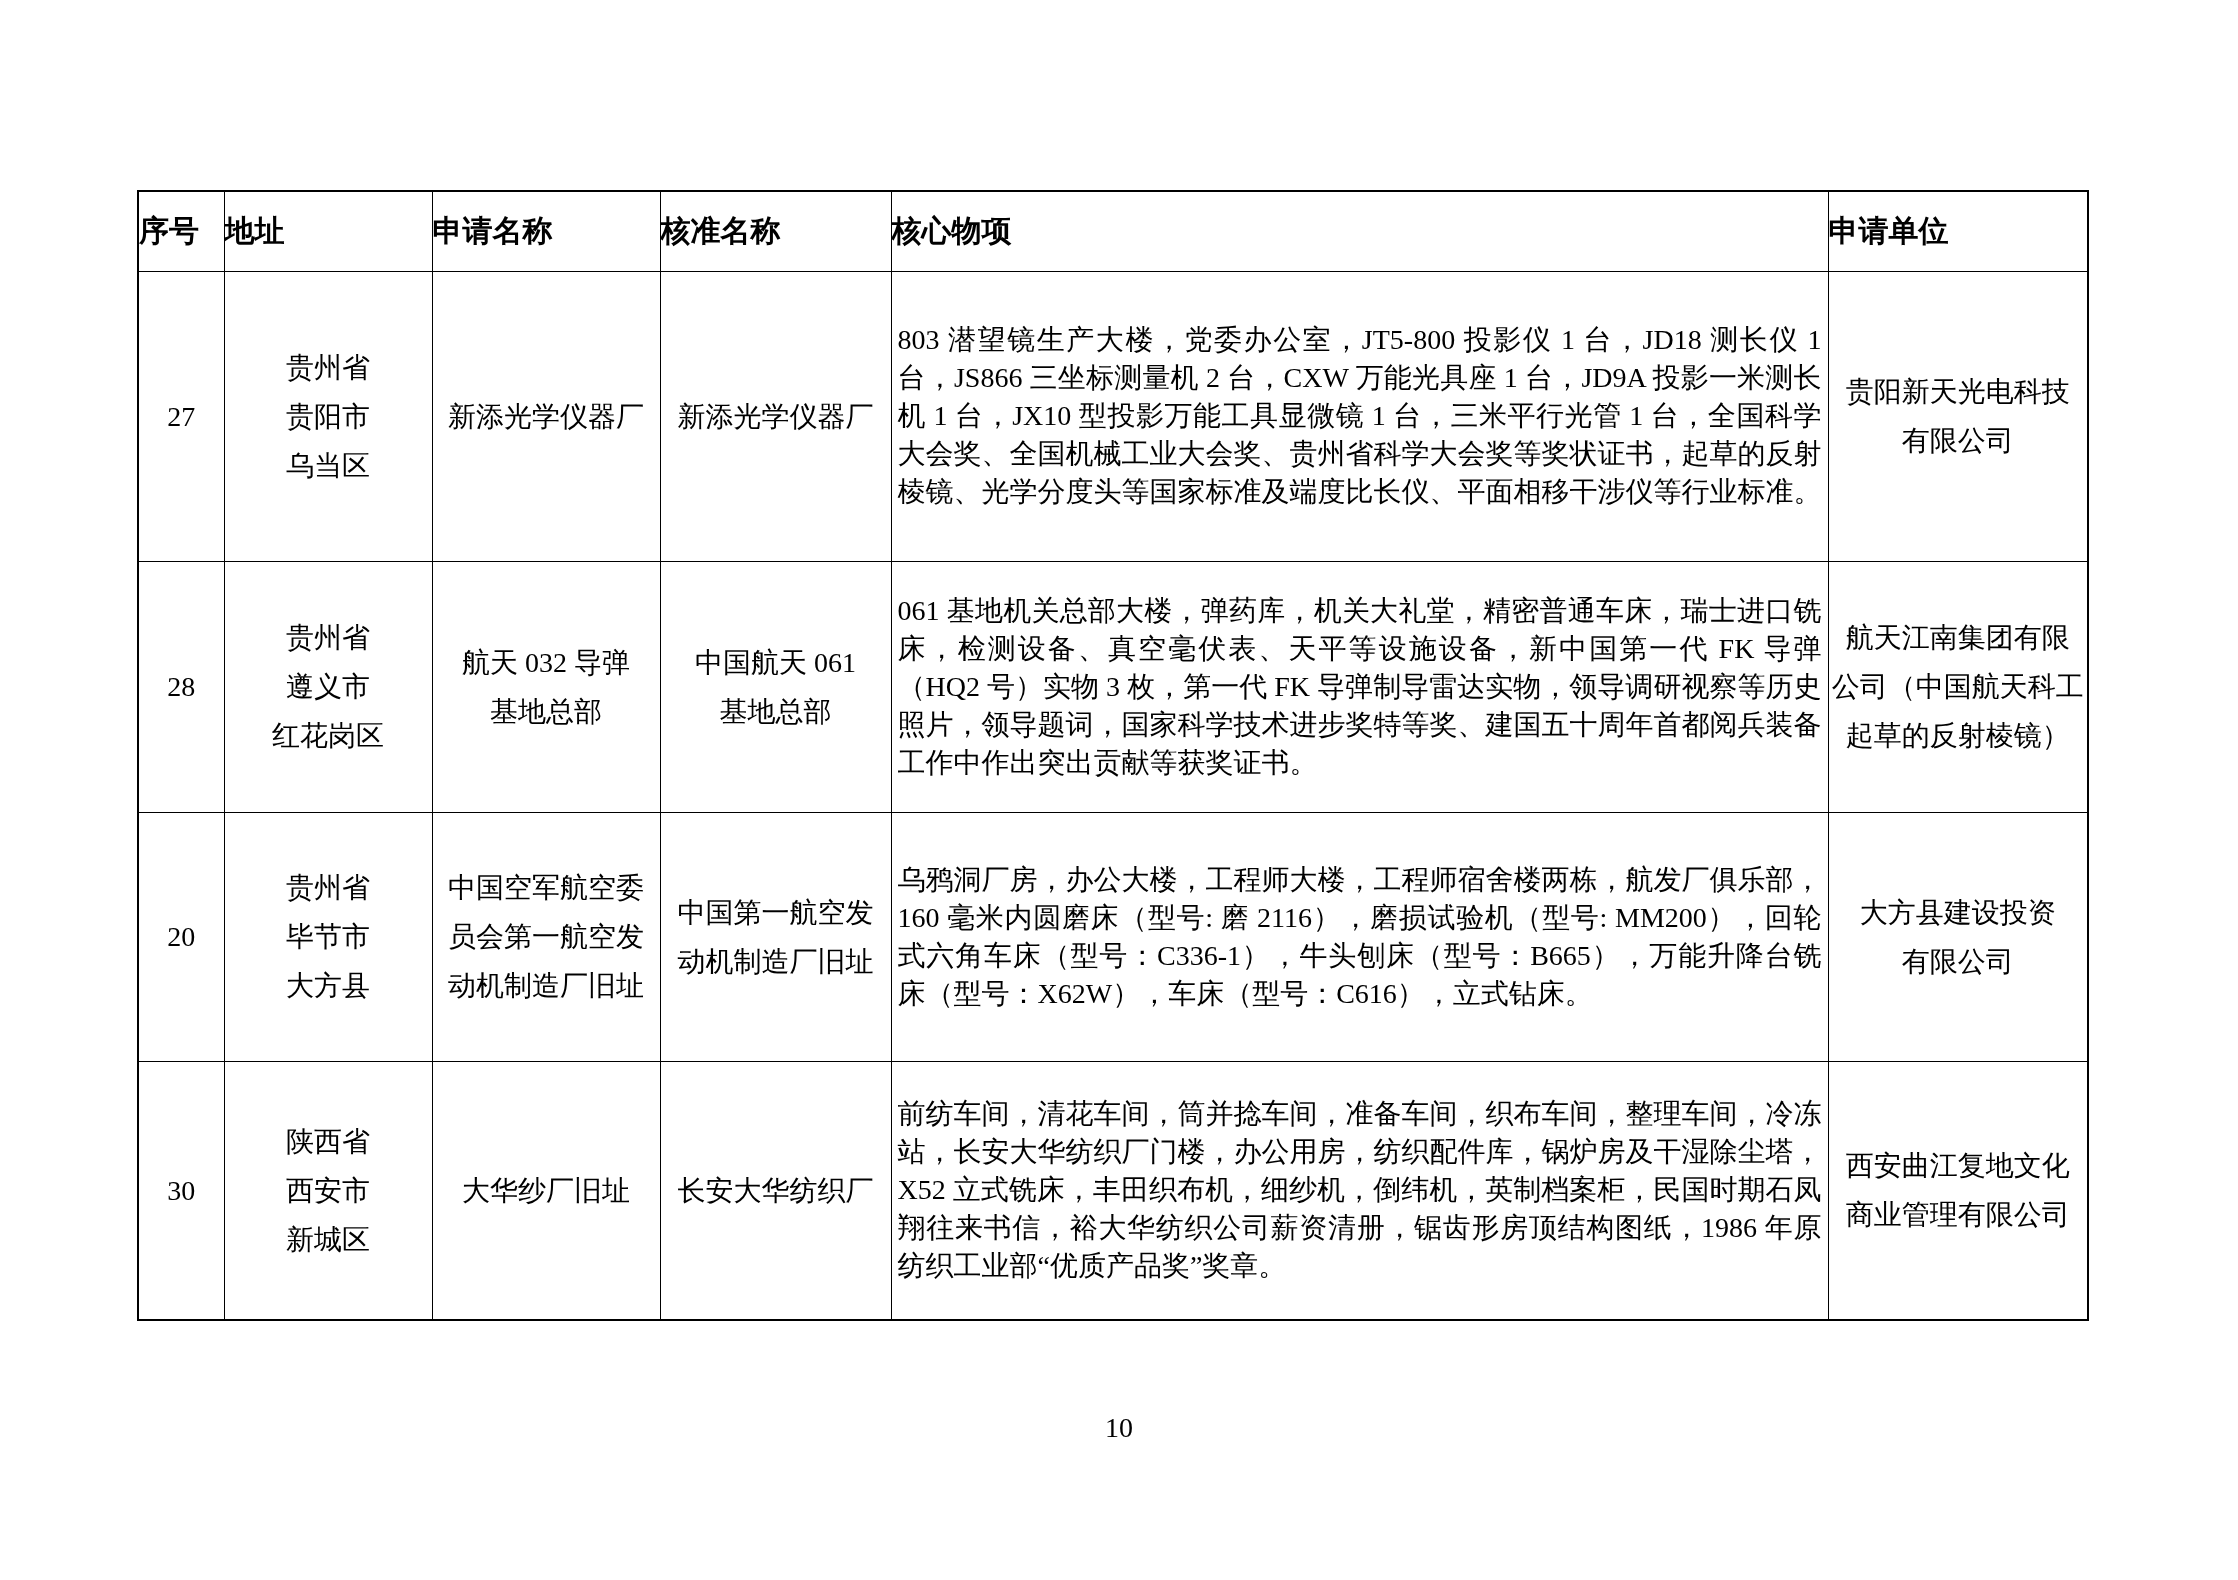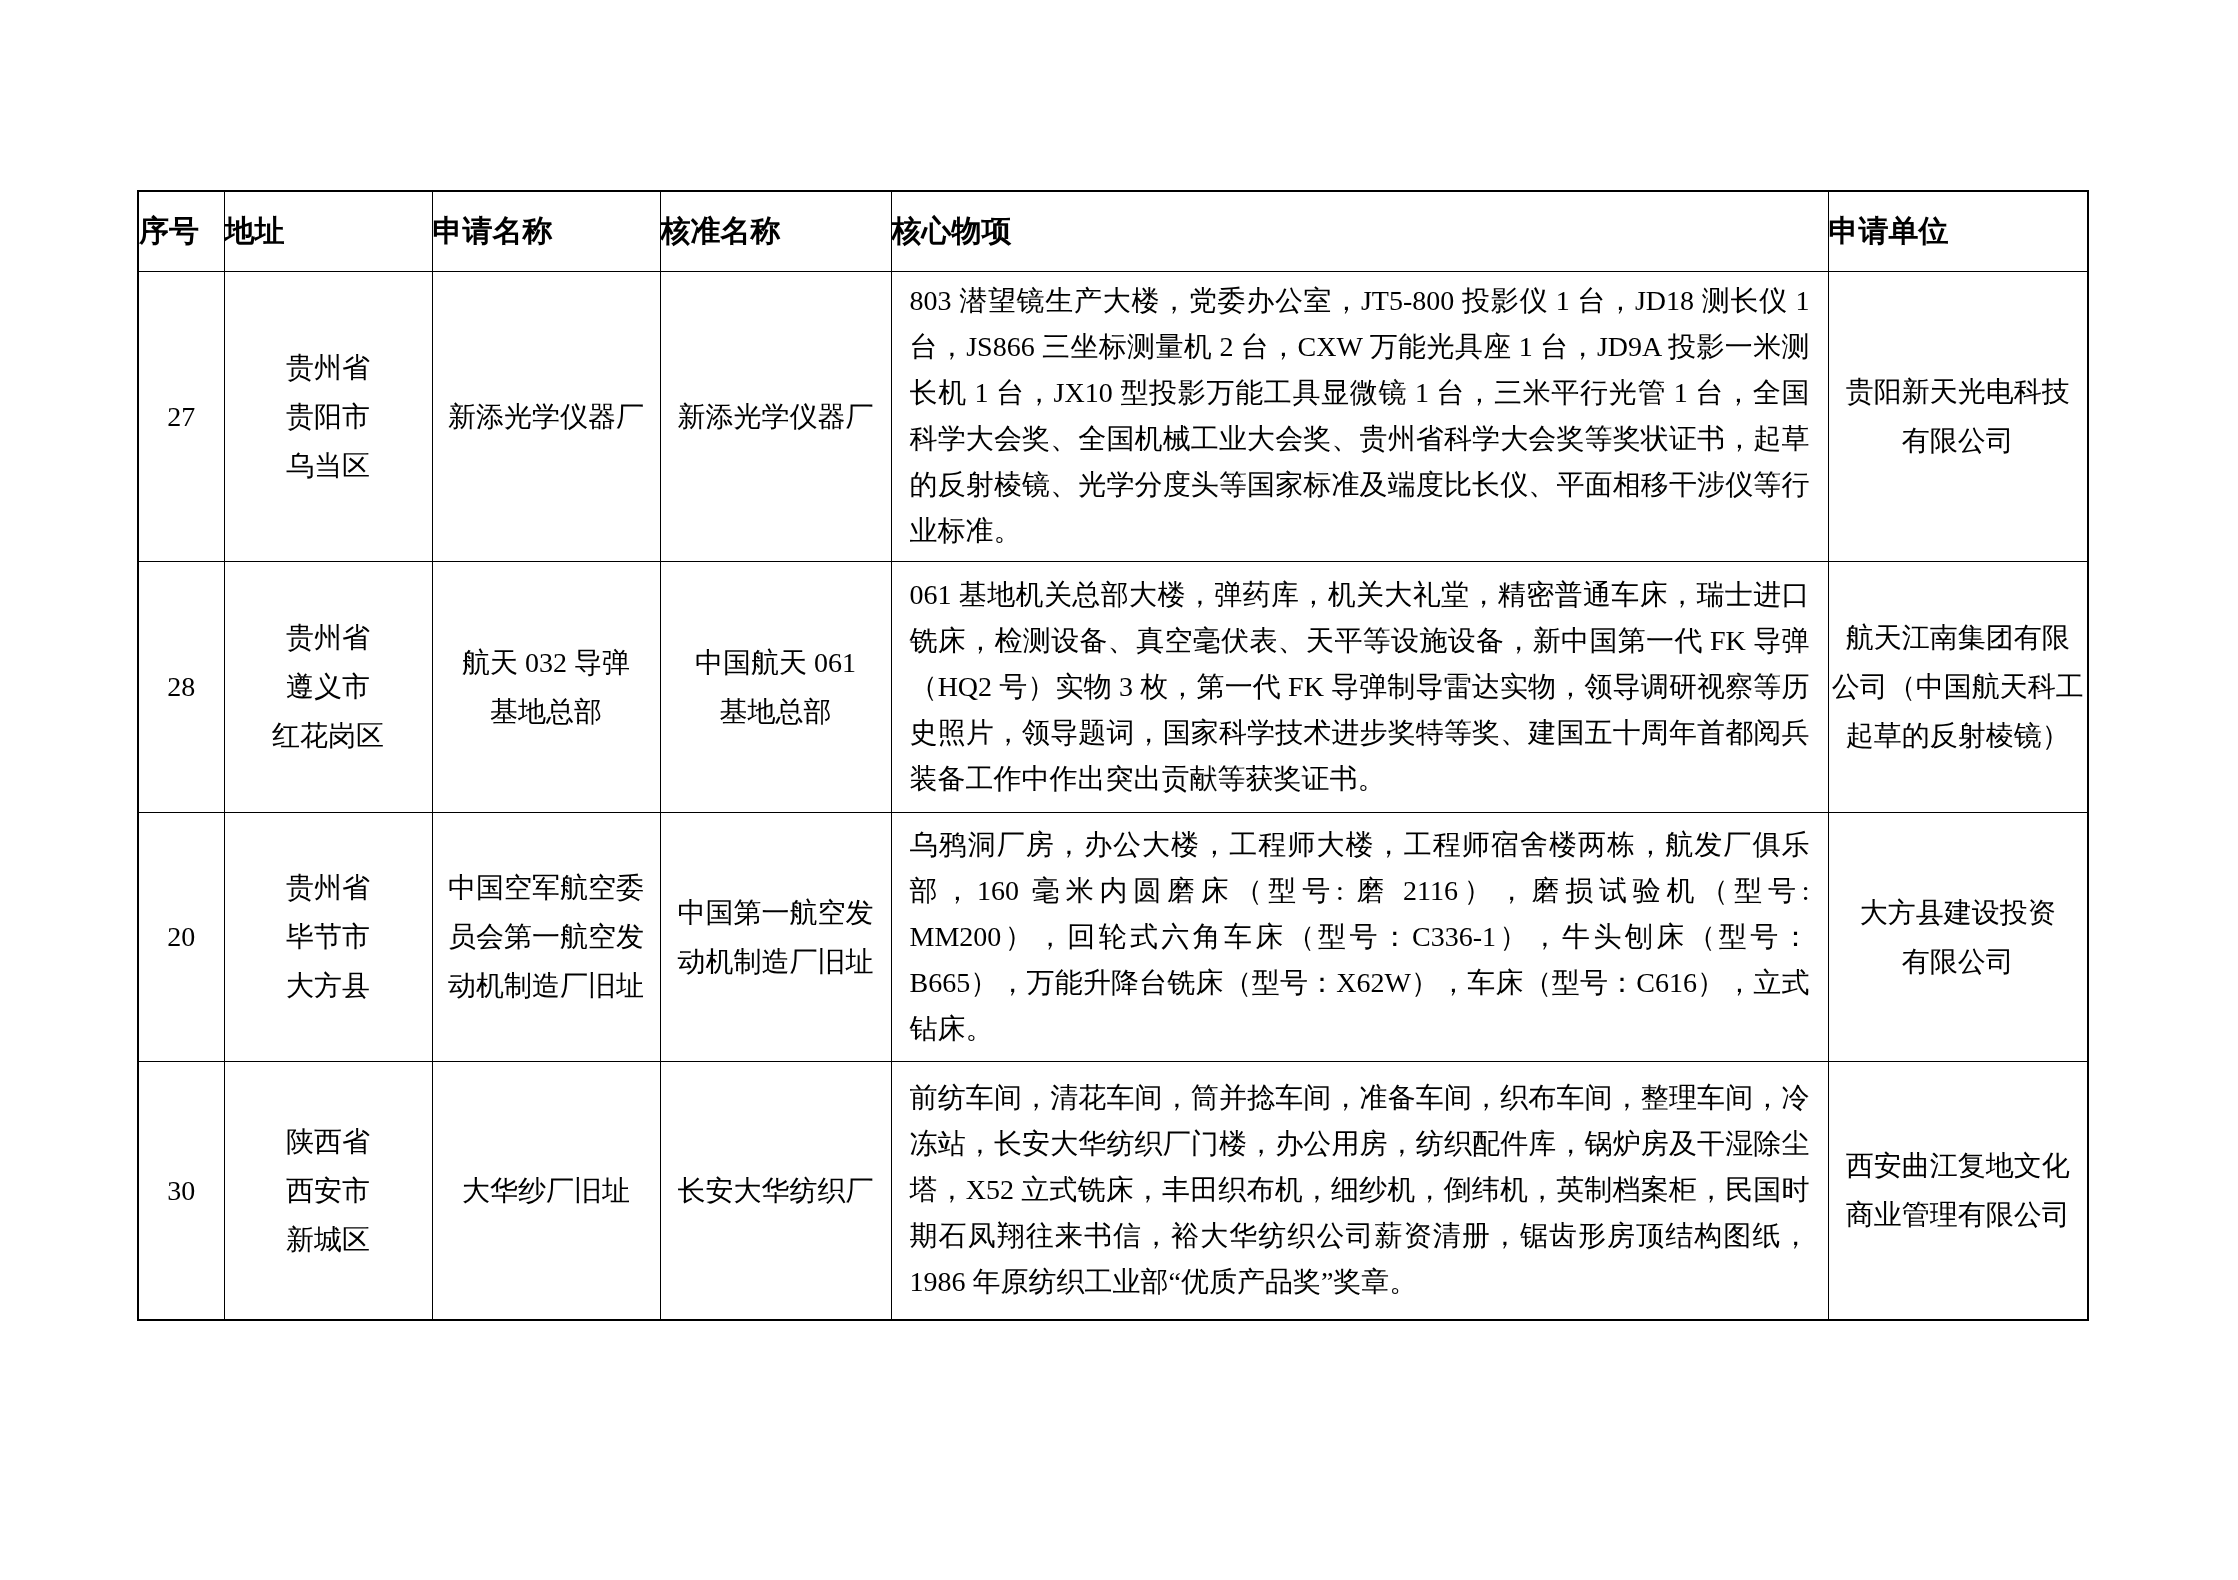--- a/index.html
+++ b/index.html
@@ -42,22 +42,22 @@
     text-align: center;
     vertical-align: middle;
     line-height: 49px;
     white-space: pre-line;
     padding: 0 2px;
   }
   table.approval td.cell-core {
     white-space: normal;
     text-align: justify;
     text-justify: inter-character;
-    line-height: 46px;
-    padding: 0 18px;
+    line-height: 38px;
+    padding: 0 6px;
   }
   tr.row-head   { height: 80px;  }
   tr.row-h290   { height: 290px; }
   tr.row-h251   { height: 251px; }
   tr.row-h249   { height: 249px; }
   tr.row-h259   { height: 259px; }
   .page-number {
     position: absolute;
     left: 0;
     top: 1408px;
@@ -140,14 +140,15 @@
 新城区</td>
         <td class="cell-applied">大华纱厂旧址</td>
         <td class="cell-approved">长安大华纺织厂</td>
         <td class="cell-core">前纺车间，清花车间，筒并捻车间，准备车间，织布车间，整理车间，冷冻站，长安大华纺织厂门楼，办公用房，纺织配件库，锅炉房及干湿除尘塔，X52 立式铣床，丰田织布机，细纱机，倒纬机，英制档案柜，民国时期石凤翔往来书信，裕大华纺织公司薪资清册，锯齿形房顶结构图纸，1986 年原纺织工业部“优质产品奖”奖章。</td>
         <td class="cell-applicant">西安曲江复地文化
 商业管理有限公司</td>
       </tr>
     </tbody>
   </table>
 
+  <div class="page-number">10</div>
 
 </div>
 
 </body></html>

